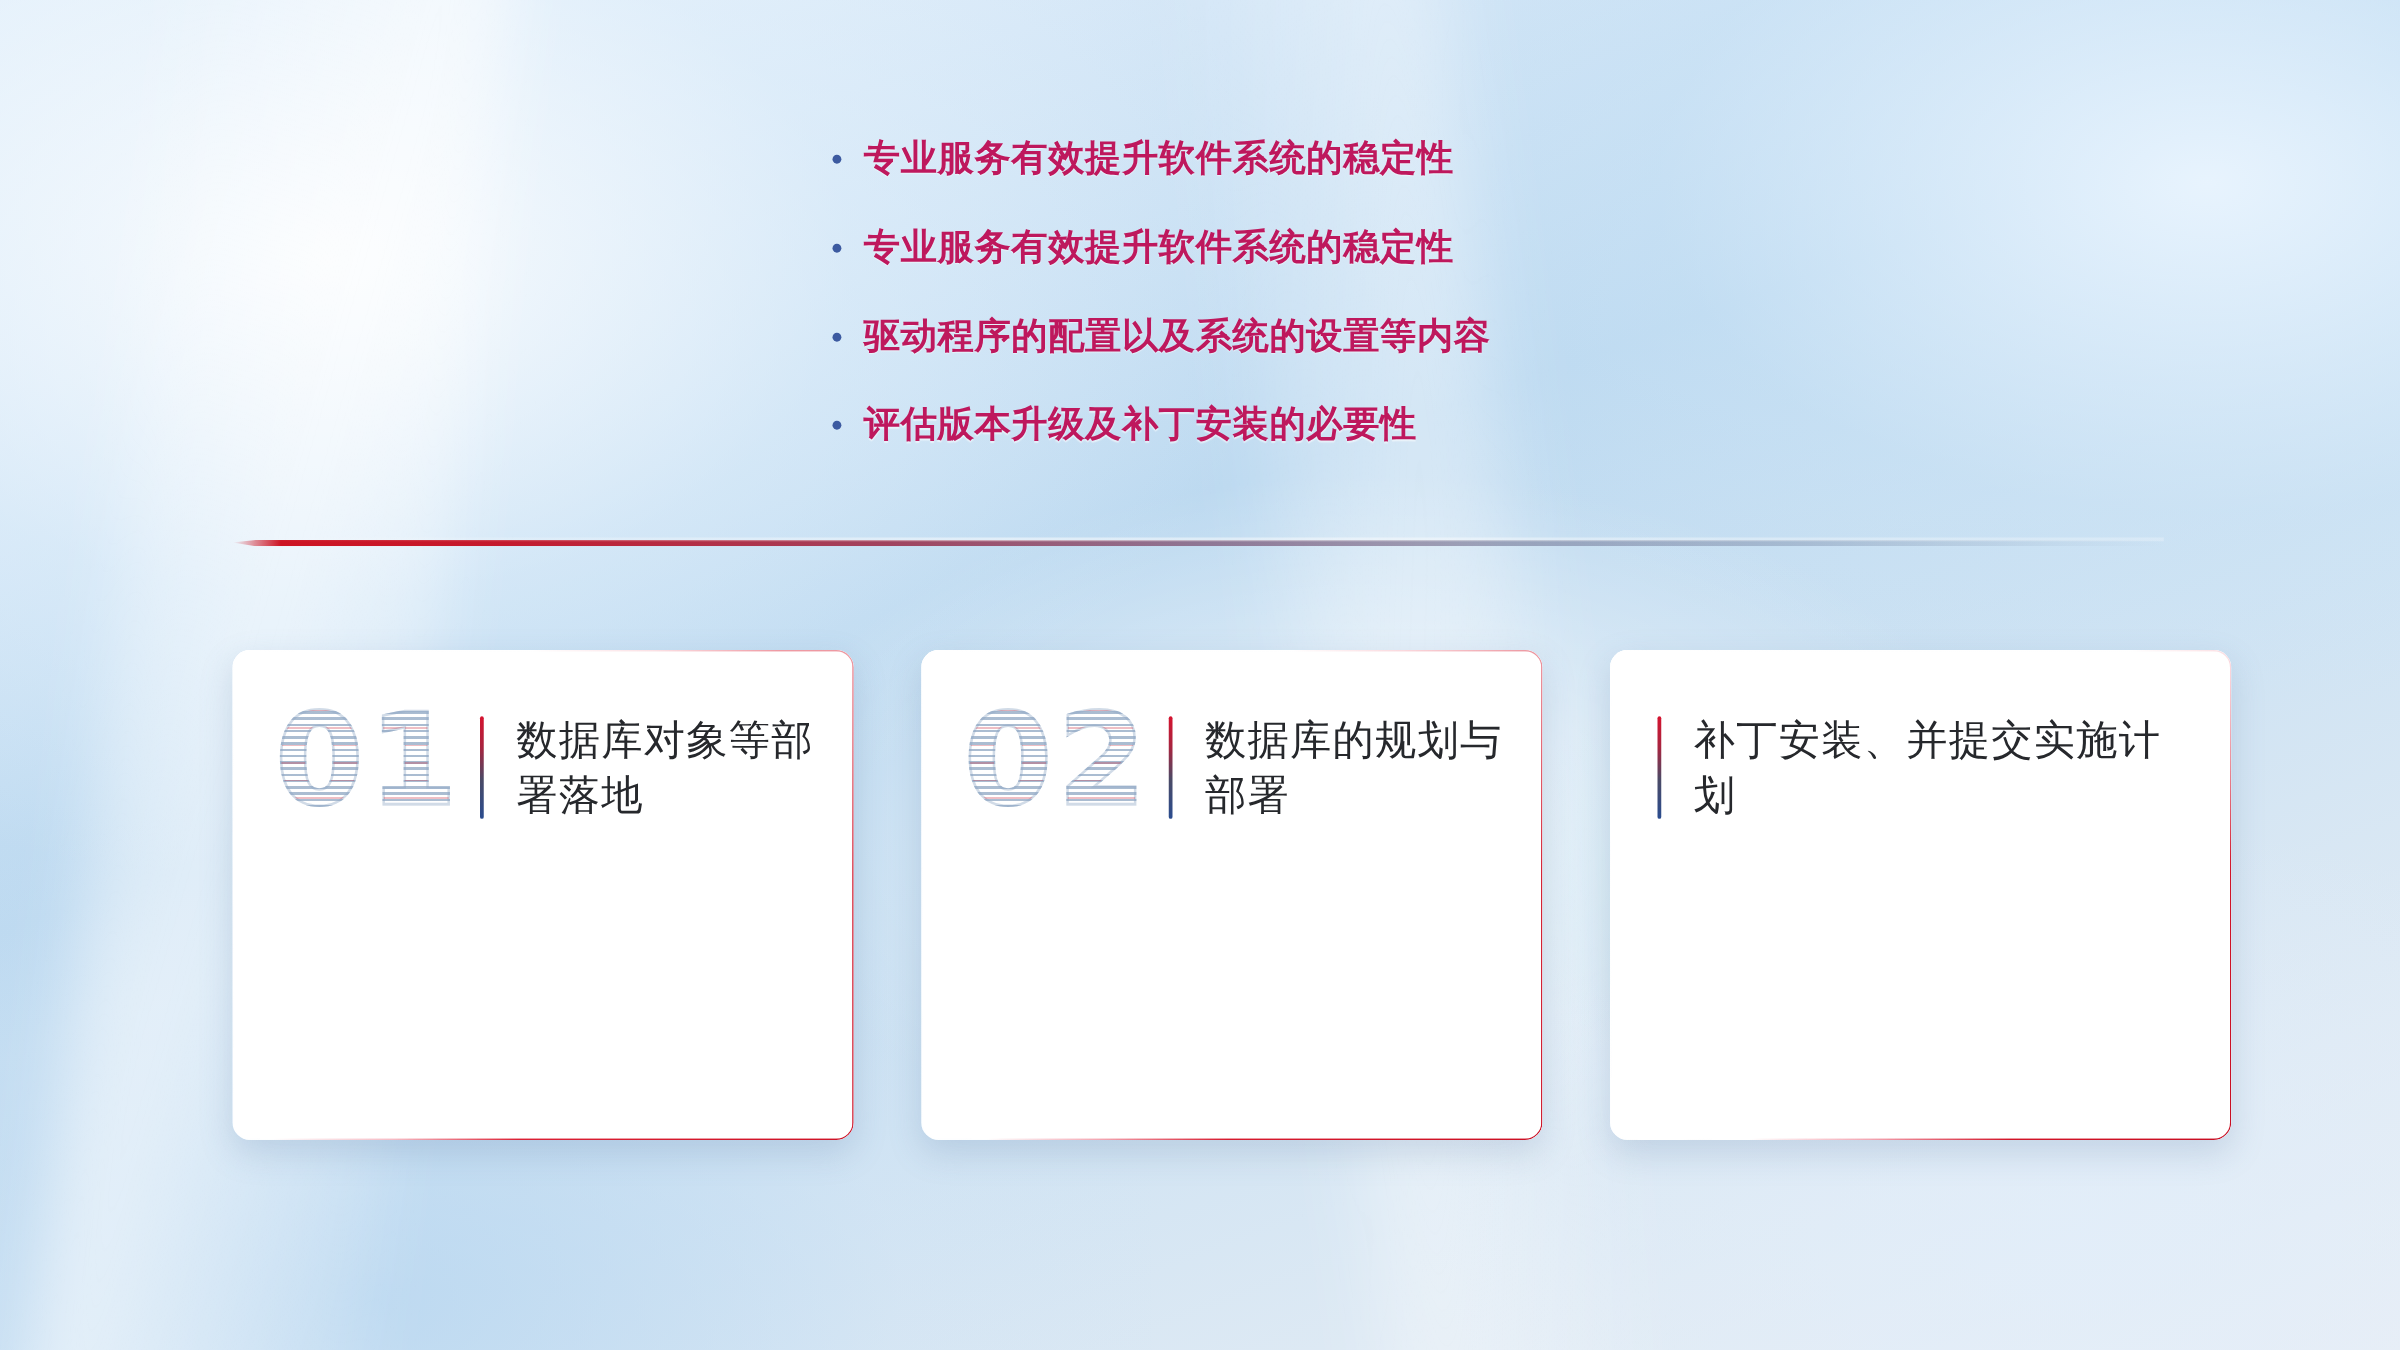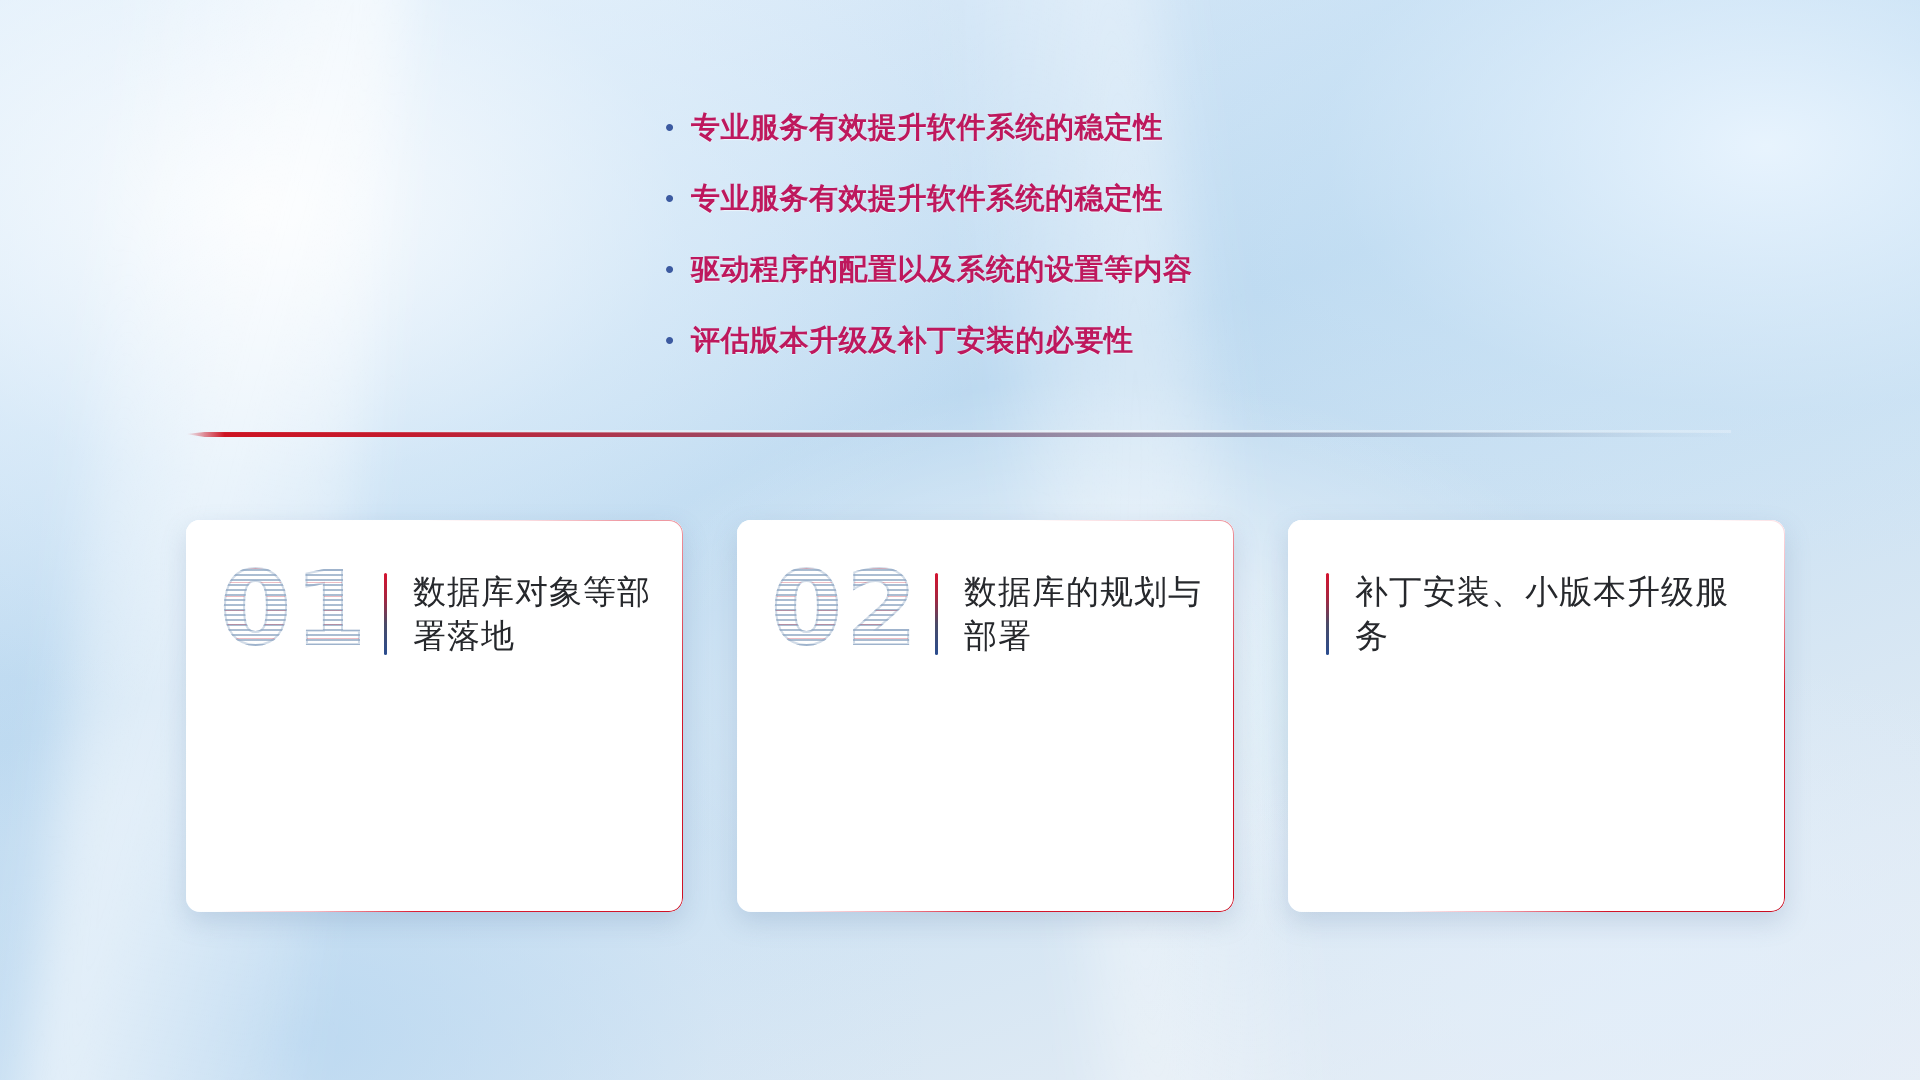--- a/index.html
+++ b/index.html
@@ -270,18 +270,18 @@
       <div class="card-title">数据库的规划与部署</div>
     </div>
     <div class="card-body">操作系统的安装环境网络调查、安装标准及复核步骤、驱动程序的配置以及系统的设置等内容。</div>
   </div>
 
   <div class="card">
     <div class="card-edge edge-3"></div>
     <div class="card-sheen"></div>
     <div class="card-head">
       <div class="card-bar"></div>
-      <div class="card-title">补丁安装、小版本升级服务</div>
+      <div class="card-title">补丁安装、并提交实施计划</div>
     </div>
     <div class="card-body">评估版本升级及补丁安装的必要性，并提交实施计划。</div>
   </div>
 
 </div>
 
 </body></html>

